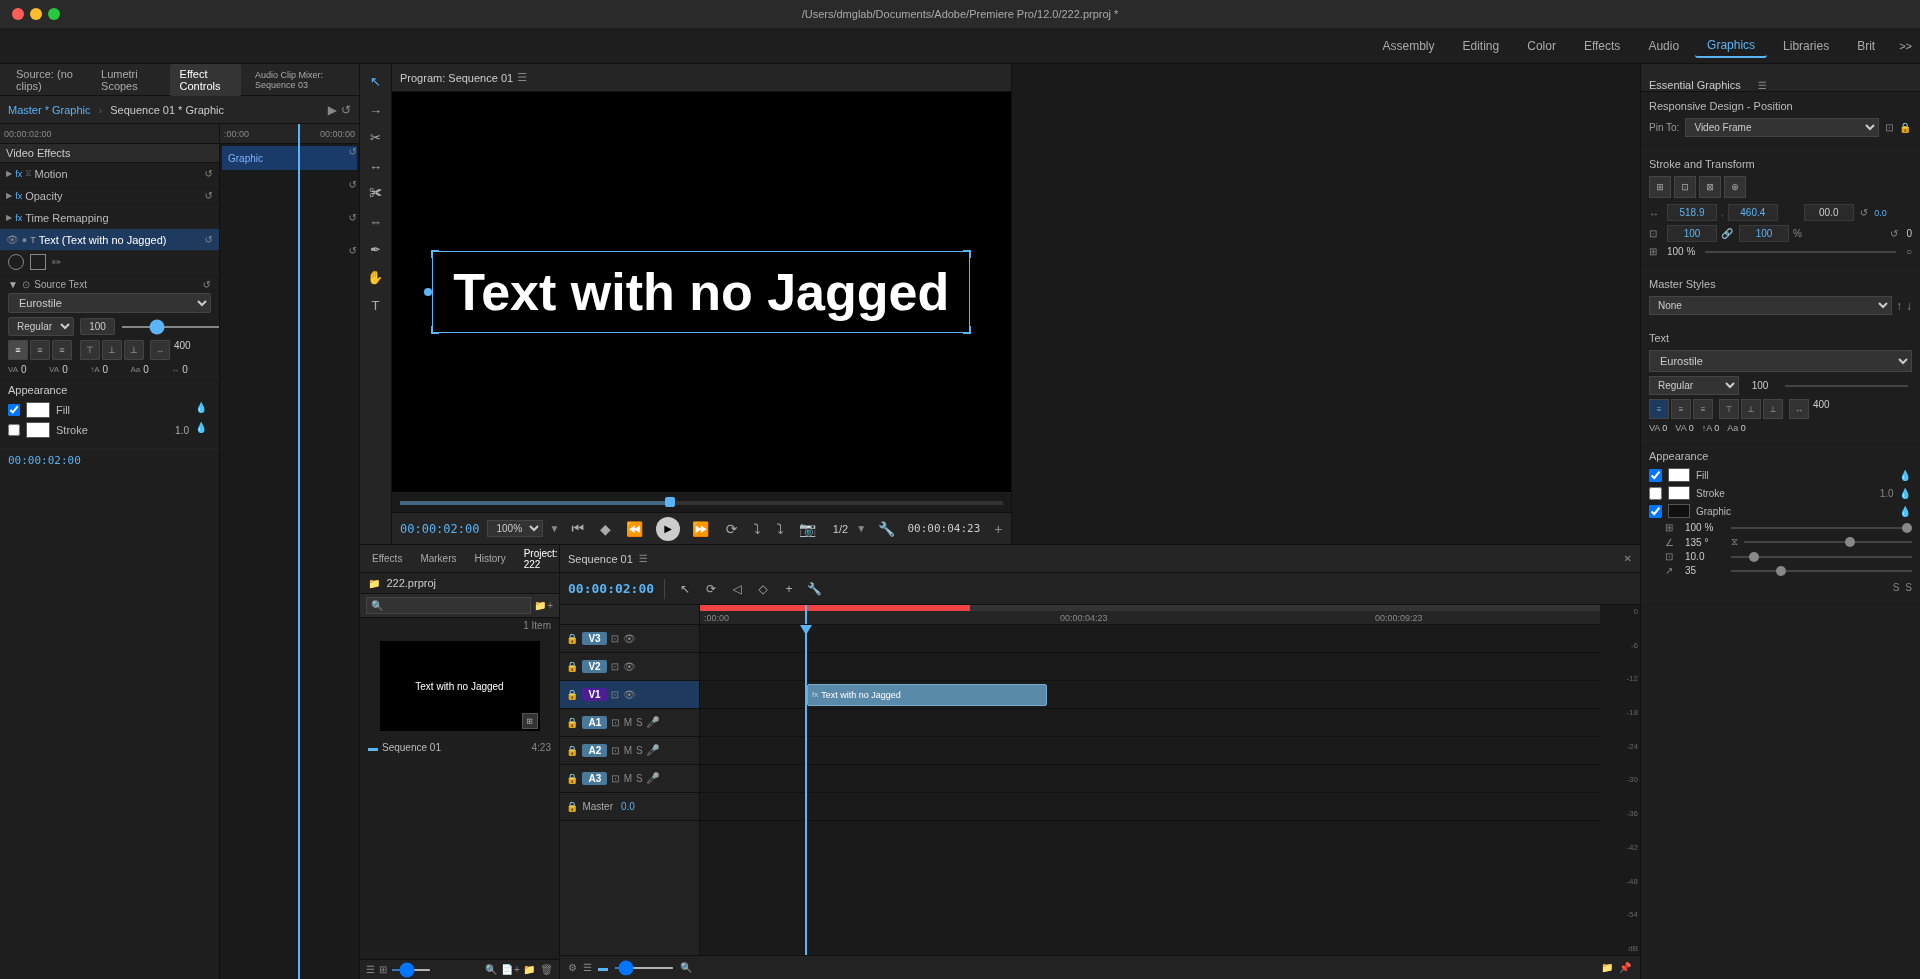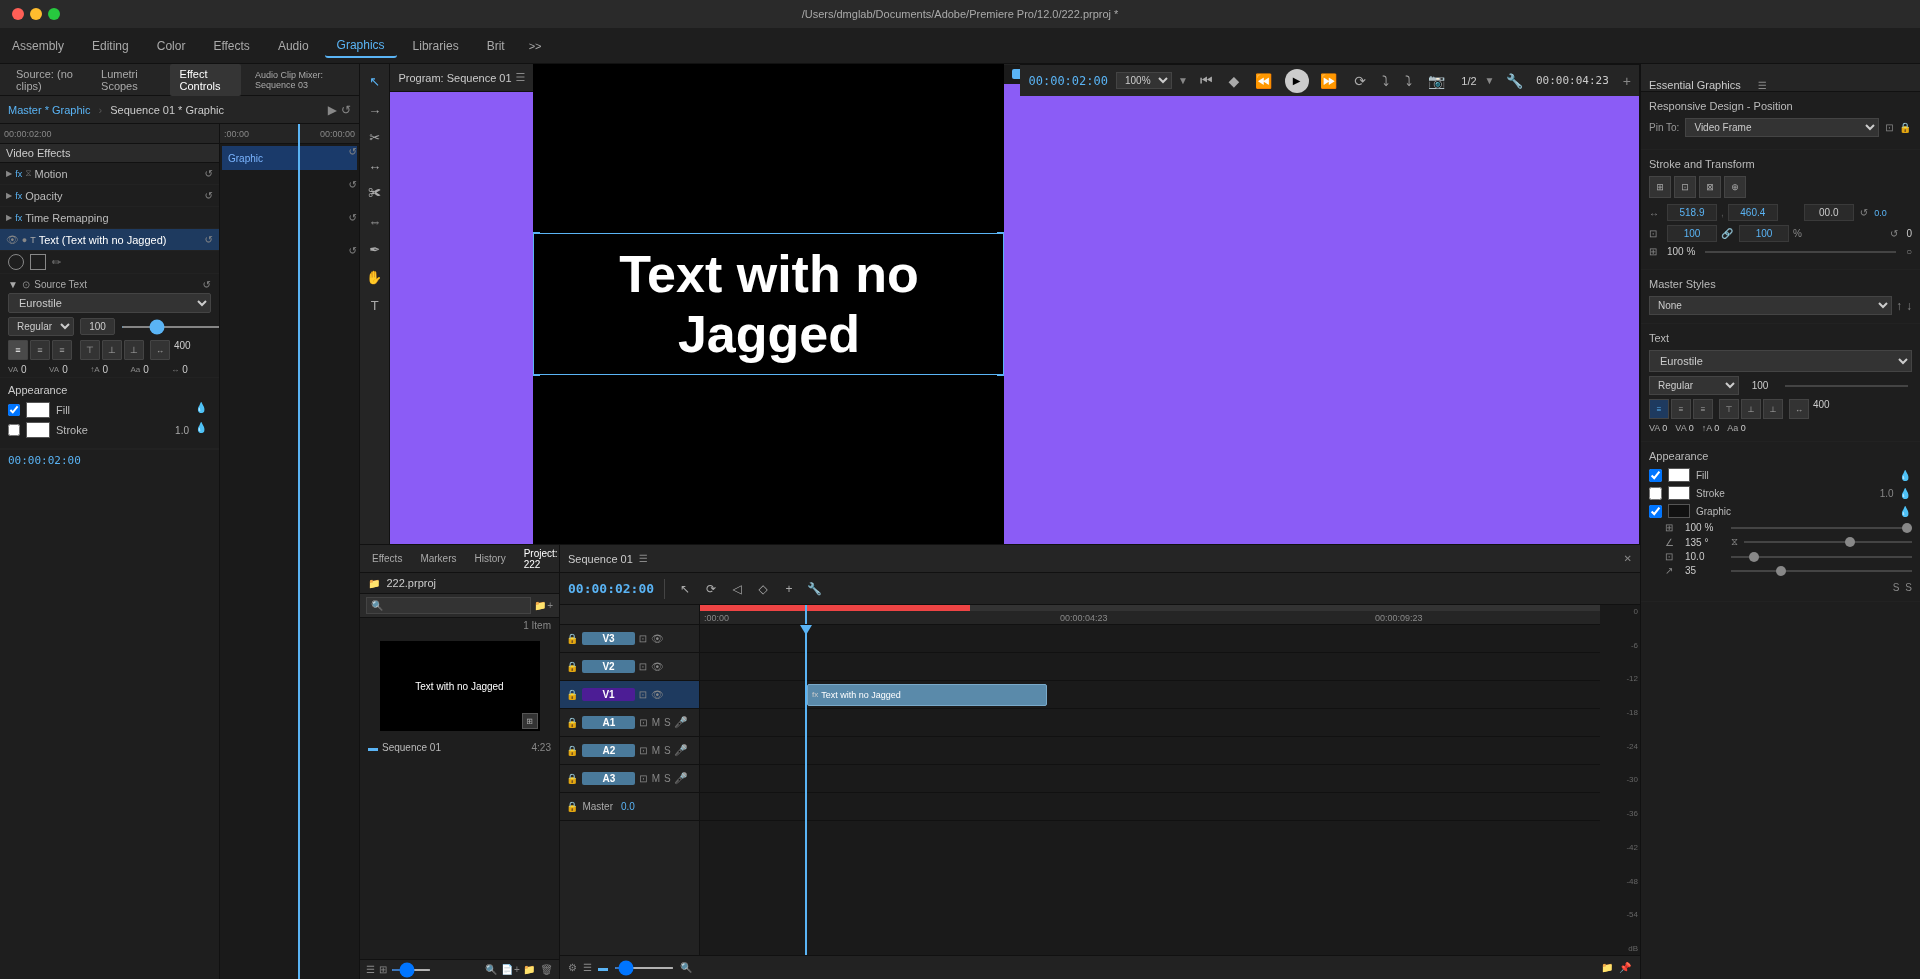--- a/index.html
+++ b/index.html
@@ -36,21 +36,21 @@
     .tl-min { background: #ffbd2e; }
     .tl-max { background: #27c93f; }
     #title-text { color: #aaa; font-size: 11px; }
 
     
     #top-nav {
       height: 36px;
       background: #1e1e1e;
       display: flex;
       align-items: center;
-      justify-content: flex-start;
+      justify-content: flex-end;
       gap: 4px;
       border-bottom: 1px solid #111;
     }
     .nav-item {
       padding: 4px 12px;
       color: #aaa;
       font-size: 12px;
       cursor: pointer;
       border-radius: 3px;
     }
@@ -288,21 +288,21 @@
       font-size: 10px;
       color: #7ab4ff;
     }
 
     
     #program-monitor {
       height: 480px;
       background: #8b5cf6;
       border-right: 1px solid #111;
       display: flex;
-      flex-direction: row;
+      flex-direction: column;
     }
     #monitor-header {
       height: 28px;
       background: #252525;
       display: flex;
       align-items: center;
       padding: 0 8px;
       font-size: 11px;
       color: #ccc;
       border-bottom: 1px solid #111;
@@ -561,21 +561,21 @@
       display: flex;
       align-items: center;
       height: 28px;
       padding: 0 6px;
       border-bottom: 1px solid #111;
       gap: 4px;
       font-size: 10px;
       color: #aaa;
     }
     .track-name-badge {
-      padding: 1px 20px;
+      padding: 1px 6px;
       border-radius: 2px;
       font-size: 10px;
       font-weight: bold;
       color: #fff;
       min-width: 24px;
       text-align: center;
     }
     .track-v { background: #4a7a9b; }
     .track-a { background: #4a9b6a; }
     .track-m { color: #888; font-size: 10px; }

